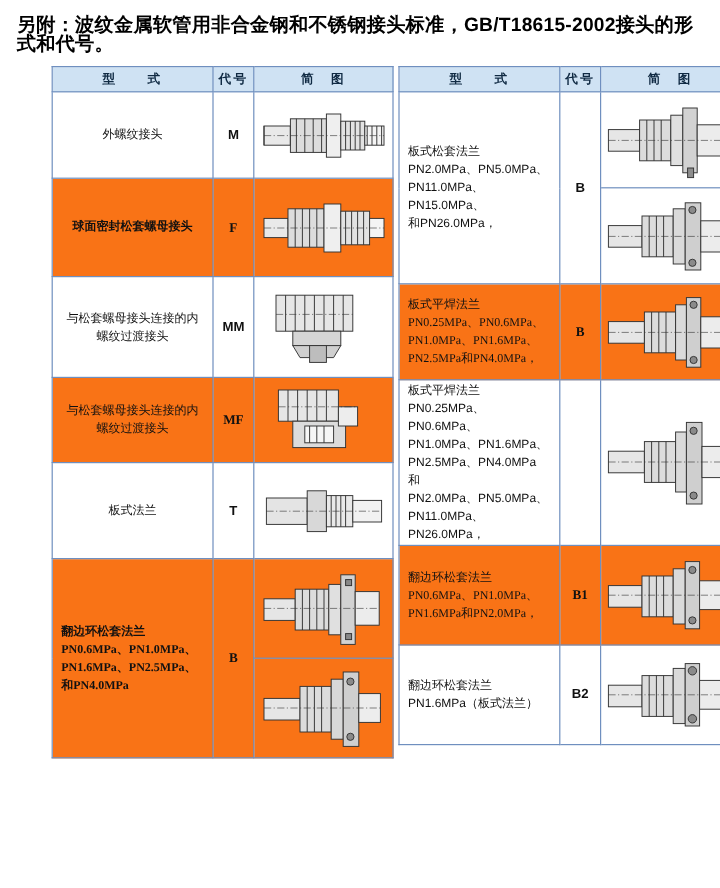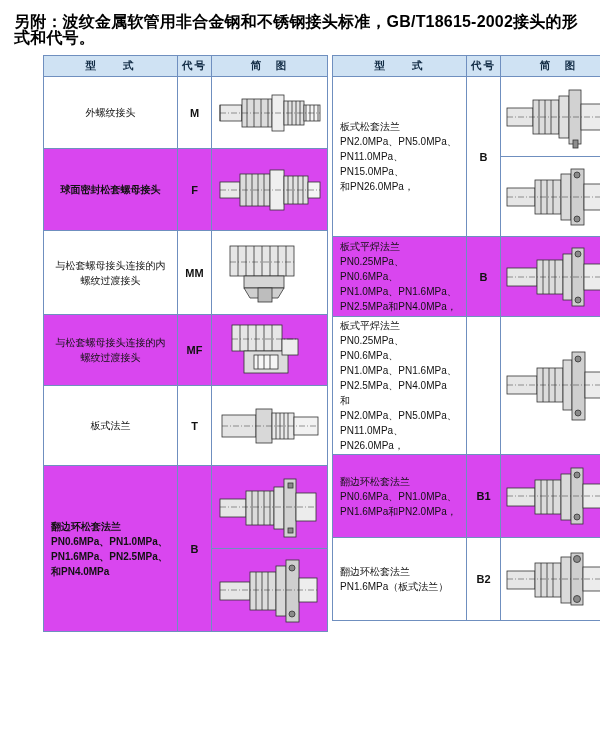--- a/index.html
+++ b/index.html
@@ -49,21 +49,21 @@
   td.code{
     text-align:center;
     font-size:11px;
     font-weight:700;
     color:#111;
   }
   td.fig{
     padding:0;
     text-align:center;
   }
-  tr.tint td{background:#d946ef;}
+  tr.tint td{background:#f97316;font-family:Liberation Serif, serif;}
   tr.plain td{background:#ffffff;}
   svg{display:block;margin:0 auto;}
   .nb{font-weight:700;}
   .stack{display:block;}
 </style>
 </head>
 <body>
 
 <div class="page">
 

